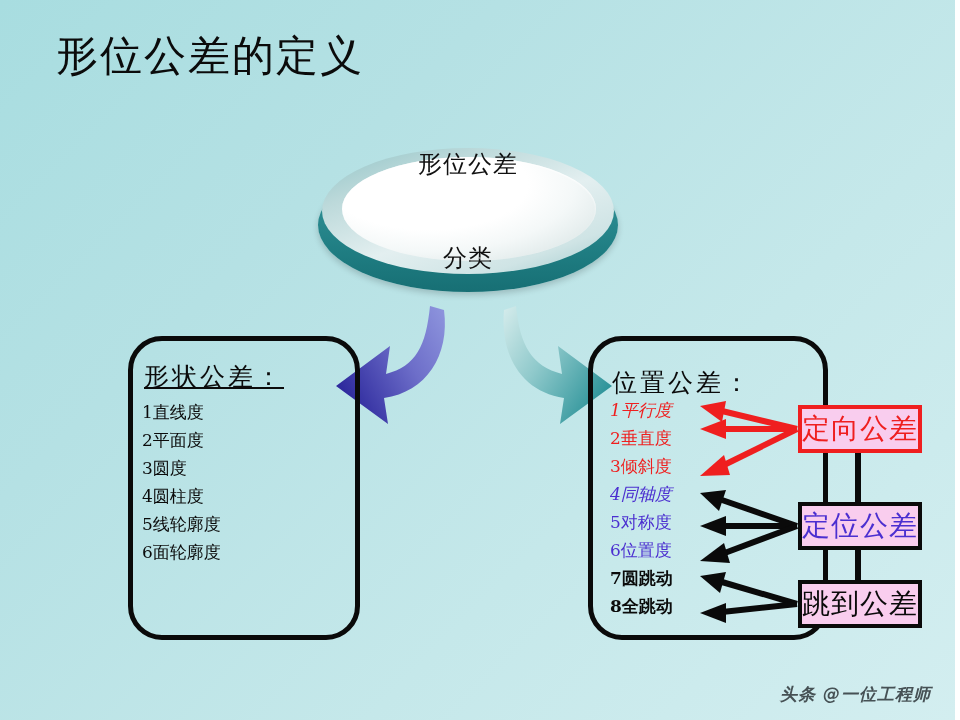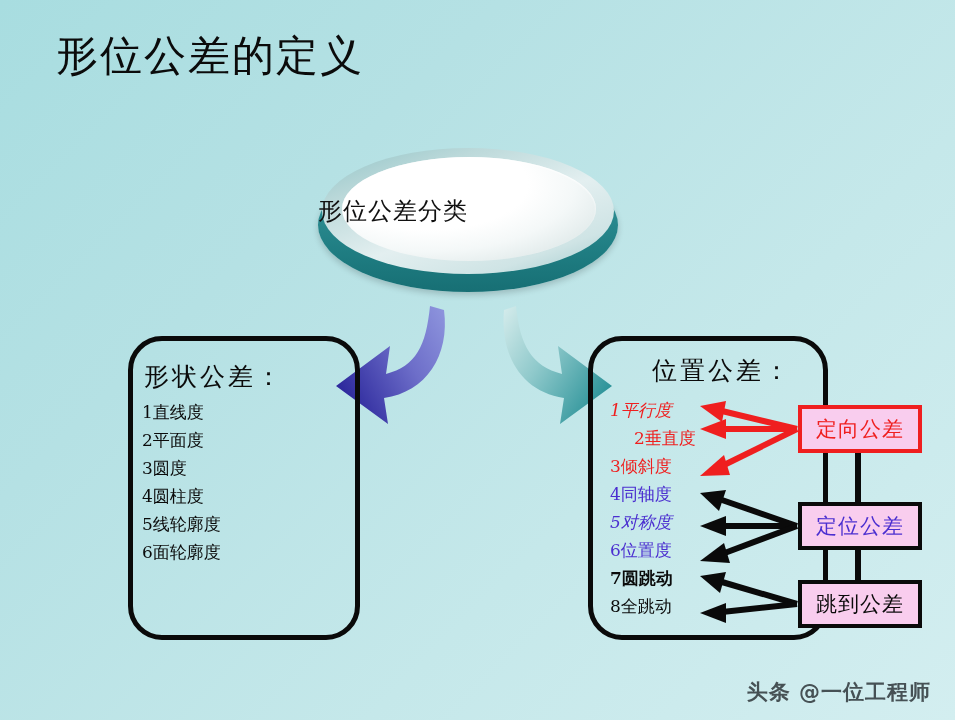--- a/index.html
+++ b/index.html
@@ -68,22 +68,23 @@
     background: radial-gradient(ellipse at 34% 26%, #ffffff 0%, #ffffff 42%, #f4f8f8 62%, #dfe9e9 84%, #cddcdd 100%);
     box-shadow: inset 0 1px 2px rgba(255,255,255,0.9);
   }
   #center-label {
     position: absolute;
     left: 0;
     top: 0;
     width: 300px;
     height: 126px;
     display: flex;
+    flex-direction: column;
     align-items: center;
-    justify-content: flex-start;
+    justify-content: space-between;
     font-family: "DejaVu Serif", "Liberation Serif", serif;
     font-size: 24px;
     line-height: 32px;
     color: #111111;
     letter-spacing: 1px;
   }
 
   
   #flow-arrows {
     position: absolute;
@@ -124,36 +125,36 @@
   }
   .cat-list {
     position: absolute;
     font-family: "DejaVu Serif", "Liberation Serif", serif;
     font-size: 17px;
     line-height: 28px;
     white-space: nowrap;
   }
   .cat-list .row { height: 28px; }
 
-  #form-heading { left: 144px; top: 362px; }
+  #form-heading { left: 144px; top: 362px; text-decoration: underline; }
   #form-list    { left: 142px; top: 398px; color: #0b0b0b; }
 
-  #pos-heading  { left: 612px; top: 356px; margin-left: 40px; }
+  #pos-heading  { left: 612px; top: 368px; }
   #pos-list     { left: 610px; top: 396px; }
 
   
   .callout {
     position: absolute;
     box-sizing: border-box;
     background: #f9cdee;
     display: flex;
     align-items: center;
     justify-content: center;
     font-family: "DejaVu Serif", "Liberation Serif", serif;
-    font-size: 21px;
+    font-size: 28px;
     letter-spacing: 1px;
     white-space: nowrap;
   }
   #callout-orientation {
     left: 798px; top: 405px; width: 124px; height: 48px;
     border: 4px solid #ef1f1f;
     color: #ef1f1f;
   }
   #callout-location {
     left: 798px; top: 502px; width: 124px; height: 48px;
@@ -173,25 +174,26 @@
     width: 960px; height: 720px;
     pointer-events: none;
   }
 
   
   #watermark {
     position: absolute;
     right: 24px;
     bottom: 14px;
     font-family: "DejaVu Sans", "Liberation Sans", sans-serif;
-    font-size: 21px;
+    font-size: 17px;
     color: #3b4448;
     letter-spacing: 1px;
     opacity: 0.92;
     white-space: nowrap;
+    font-style: italic;
     font-weight: 700;
     margin-left: 27px;
   }
 </style>
 </head>
 <body>
 
 <div id="slide">
 
   <div id="slide-title">形位公差的定义</div>
@@ -233,27 +235,27 @@
     <div class="row">3圆度</div>
     <div class="row">4圆柱度</div>
     <div class="row">5线轮廓度</div>
     <div class="row">6面轮廓度</div>
   </div>
 
   <div class="cat-box" id="box-position"></div>
   <div class="cat-heading" id="pos-heading">位置公差：</div>
   <div class="cat-list" id="pos-list">
     <div class="row" style="color: rgb(239, 31, 31); font-style: italic;">1平行度</div>
-    <div class="row" style="color: rgb(239, 31, 31); margin-left: 24px;">2垂直度</div>
+    <div class="row" style="color: rgb(239, 31, 31);">2垂直度</div>
     <div class="row" style="color: rgb(239, 31, 31);">3倾斜度</div>
-    <div class="row" style="color: rgb(75, 47, 208);">4同轴度</div>
-    <div class="row" style="color: rgb(75, 47, 208); font-style: italic;">5对称度</div>
+    <div class="row" style="color: rgb(75, 47, 208); font-style: italic;">4同轴度</div>
+    <div class="row" style="color: rgb(75, 47, 208);">5对称度</div>
     <div class="row" style="color: rgb(75, 47, 208);">6位置度</div>
     <div class="row" style="color: rgb(11, 11, 11); font-weight: bold;">7圆跳动</div>
-    <div class="row" style="color: rgb(11, 11, 11);">8全跳动</div>
+    <div class="row" style="color: rgb(11, 11, 11); font-weight: bold;">8全跳动</div>
   </div>
 
   <svg id="connectors" viewBox="0 0 960 720">
 
     <path d="M 858 453 L 858 502" stroke="#0a0a0a" stroke-width="6" fill="none"></path>
     <path d="M 858 550 L 858 580" stroke="#0a0a0a" stroke-width="6" fill="none"></path>
 
     <g>
       <path d="M 797 429 L 722 411" stroke="#ef1f1f" stroke-width="6" fill="none"></path>
       <polygon points="700,406 726,401 722,422" fill="#ef1f1f"></polygon>

